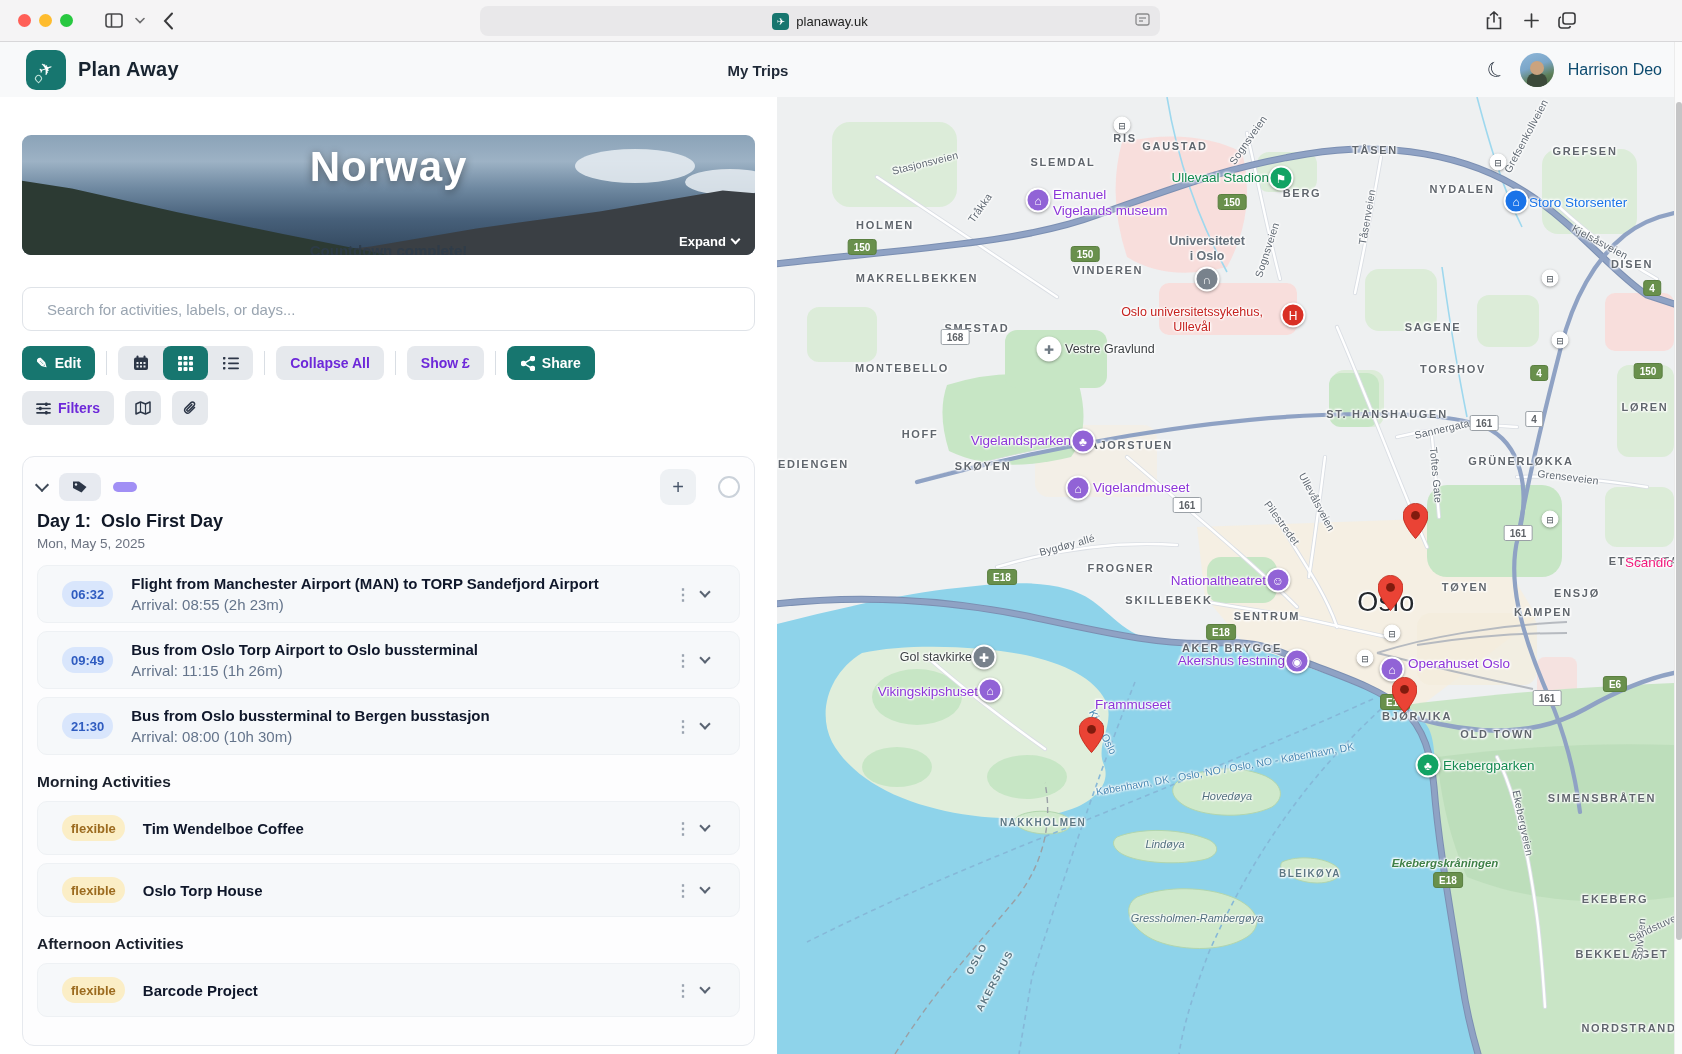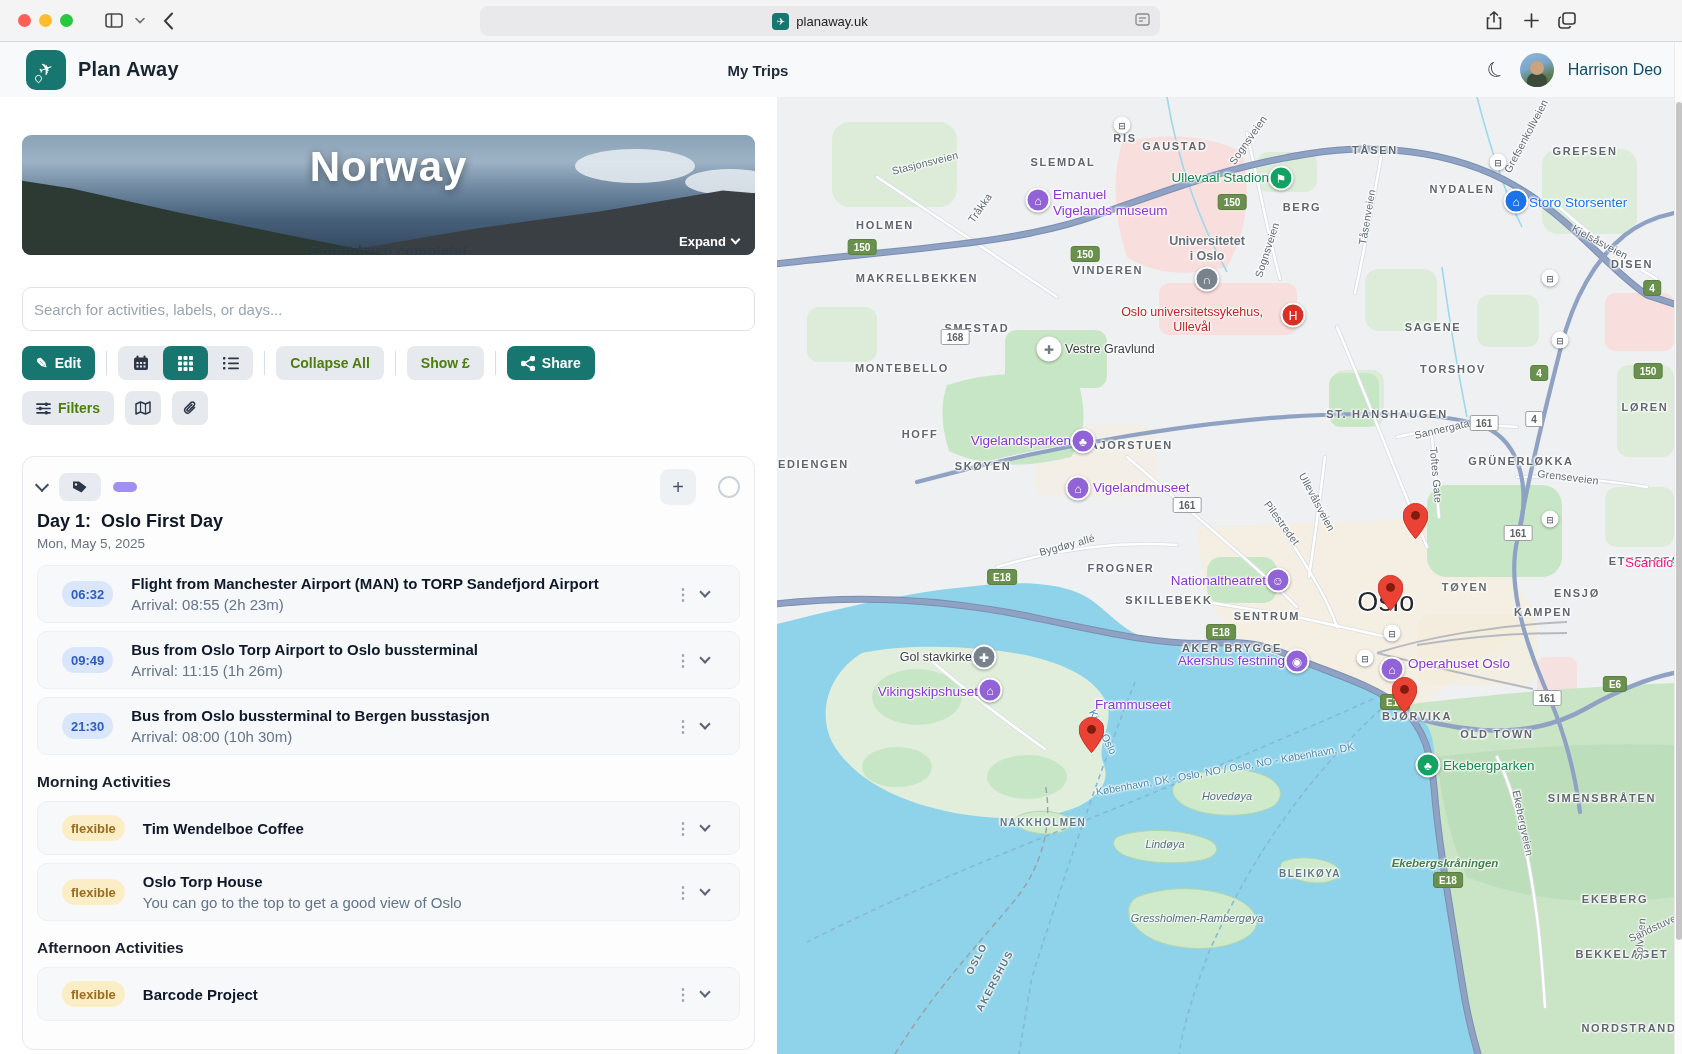--- a/index.html
+++ b/index.html
@@ -34,28 +34,28 @@
   .mtn{position:absolute;bottom:0;width:120%;left:-10%}
   .mtn1{height:95px;background:#2c3a33;clip-path:polygon(0 100%,0 10%,14% 30%,26% 55%,38% 78%,50% 100%,100% 100%)}
   .mtn2{height:70px;background:#3a3f44;clip-path:polygon(100% 100%,100% 20%,88% 8%,74% 38%,60% 62%,48% 88%,40% 100%,0 100%)}
   .cloud{position:absolute;background:#e8edf2;border-radius:50%;opacity:.85}
   .banner h1{position:relative;text-align:center;color:#fff;font-size:42px;font-weight:bold;margin-top:8px;text-shadow:0 2px 8px rgba(0,0,0,.45);letter-spacing:1px}
   .banner .dates{position:relative;text-align:center;color:#fff;font-size:22px;font-weight:bold;margin-top:2px;text-shadow:0 2px 6px rgba(0,0,0,.45)}
   .banner .countdown{position:absolute;left:0;right:0;bottom:-4px;text-align:center;color:#2e3c4a;font-size:15px;font-weight:bold;opacity:.85}
   .banner .expand{position:absolute;right:16px;bottom:6px;color:#fff;font-size:13px;font-weight:bold;display:flex;align-items:center;gap:6px}
   .cssdown{width:7px;height:7px;border-right:2px solid currentColor;border-bottom:2px solid currentColor;transform:rotate(45deg);margin-top:-4px}
 
-  .searchbox{margin:32px 22px 0 22px;height:44px;border:1px solid #dfe3e8;border-radius:9px;display:flex;align-items:center;padding:0 11px;background:#fff}
+  .searchbox{margin:32px 22px 0 22px;height:44px;border:1px solid #dfe3e8;border-radius:9px;display:flex;align-items:center;padding:0 24px;background:#fff}
   .searchbox input{border:none;outline:none;width:100%;font-size:15px;color:#334;font-family:"Liberation Sans",sans-serif}
   .searchbox input::placeholder{color:#9aa5b1}
 
   .toolrow{margin:15px 22px 0 22px;display:flex;align-items:center;gap:11px}
   .btn{height:34px;border:none;border-radius:8px;font-size:14px;font-weight:bold;display:flex;align-items:center;gap:7px;padding:0 14px;cursor:pointer;font-family:"Liberation Sans",sans-serif}
   .btn.teal{background:#17766f;color:#fff}
-  .btn.gray{background:#e6e9ed;color:#4d7c0f}
+  .btn.gray{background:#e6e9ed;color:#6d28d9}
   .vsep{width:1px;height:24px;background:#d9dee4}
   .seg-group{display:flex;background:#e6e9ed;border-radius:8px;height:34px;overflow:hidden}
   .seg{width:45px;height:34px;display:flex;align-items:center;justify-content:center;color:#2d3748;cursor:pointer}
   .seg.active{background:#17766f;color:#fff;border-radius:8px}
   .iconbtn{width:36px;height:34px;background:#e6e9ed;border:none;border-radius:8px;display:flex;align-items:center;justify-content:center;color:#2d3748;cursor:pointer}
 
   .daycard{margin:31px 22px 0 22px;border:1px solid #e6e9ee;border-radius:12px;background:#fdfdfe;padding:14px 14px 20px 14px}
   .dayhead{display:flex;align-items:center;gap:12px;height:32px}
   .chev-lg{width:10px;height:10px;border-right:2.4px solid #3f4a58;border-bottom:2.4px solid #3f4a58;transform:rotate(45deg);margin-top:-5px;cursor:pointer}
   .tagbtn{width:42px;height:28px;background:#e7eaf0;border-radius:8px;border:none;display:flex;align-items:center;justify-content:center;cursor:pointer}
@@ -343,21 +343,20 @@
           <div class="item-mid">
             <div class="item-title">Tim Wendelboe Coffee</div>
           </div>
           <div class="kebab">⋮</div>
           <span class="chev-sm"></span>
         </div>
         <div class="item-row">
           <div class="pill flex">flexible</div>
           <div class="item-mid">
             <div class="item-title">Oslo Torp House</div>
-            <div class="item-sub">You can go to the top to get a good view of Oslo</div>
           </div>
           <div class="kebab">⋮</div>
           <span class="chev-sm"></span>
         </div>
         <div class="sec-heading">Afternoon Activities</div>
         <div class="item-row">
           <div class="pill flex">flexible</div>
           <div class="item-mid">
             <div class="item-title">Barcode Project</div>
           </div>
@@ -492,21 +491,21 @@
     <path d="M118 957 C158 893 198 851 238 803 C266 768 276 726 268 686" fill="none" stroke="#9aa0a6" stroke-width="1.4" stroke-dasharray="6 4"></path>
   </svg>
   <div id="map-overlay" style="position:absolute;left:0;top:0;width:897px;height:957px">
       <div class="lbl district" style="left: 398px; top: 50px; transform: translate(-50%, -50%);">GAUSTAD</div>
       <div class="lbl district" style="left: 348px; top: 42px; transform: translate(-50%, -50%);">RIS</div>
       <div class="lbl district" style="left: 286px; top: 66px; transform: translate(-50%, -50%);">SLEMDAL</div>
       <div class="lbl district" style="left: 108px; top: 129px; transform: translate(-50%, -50%);">HOLMEN</div>
       <div class="lbl district" style="left: 598px; top: 54px; transform: translate(-50%, -50%);">TÅSEN</div>
       <div class="lbl district" style="left: 685px; top: 93px; transform: translate(-50%, -50%);">NYDALEN</div>
       <div class="lbl district" style="left: 808px; top: 55px; transform: translate(-50%, -50%);">GREFSEN</div>
-      <div class="lbl district" style="left: 525px; top: 111px; transform: translate(-50%, -50%);">BERG</div>
+      <div class="lbl district" style="left: 525px; top: 97px; transform: translate(-50%, -50%);">BERG</div>
       <div class="lbl district" style="left: 855px; top: 168px; transform: translate(-50%, -50%);">DISEN</div>
       <div class="lbl district" style="left: 331px; top: 174px; transform: translate(-50%, -50%);">VINDEREN</div>
       <div class="lbl district" style="left: 140px; top: 182px; transform: translate(-50%, -50%);">MAKRELLBEKKEN</div>
       <div class="lbl district" style="left: 200px; top: 232px; transform: translate(-50%, -50%);">SMESTAD</div>
       <div class="lbl district" style="left: 125px; top: 272px; transform: translate(-50%, -50%);">MONTEBELLO</div>
       <div class="lbl district" style="left: 143px; top: 338px; transform: translate(-50%, -50%);">HOFF</div>
       <div class="lbl district" style="left: 22px; top: 368px; transform: translate(-50%, -50%);">ABBEDIENGEN</div>
       <div class="lbl district" style="left: 206px; top: 370px; transform: translate(-50%, -50%);">SKØYEN</div>
       <div class="lbl district" style="left: 349px; top: 349px; transform: translate(-50%, -50%);">MAJORSTUEN</div>
       <div class="lbl district" style="left: 610px; top: 318px; transform: translate(-50%, -50%);">ST. HANSHAUGEN</div>

